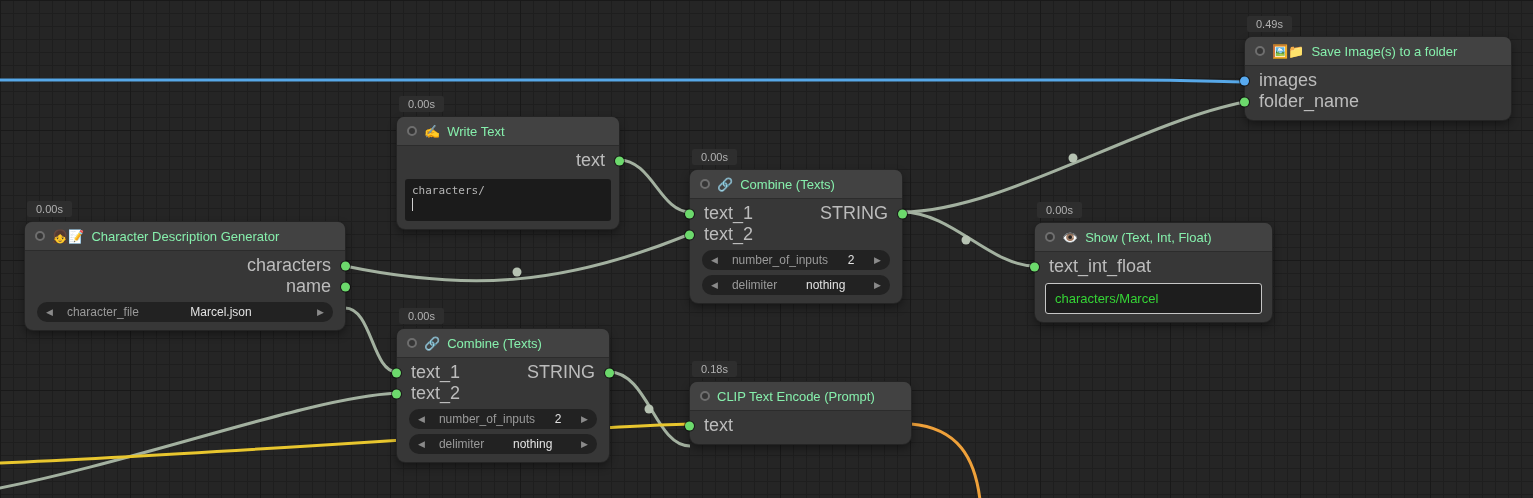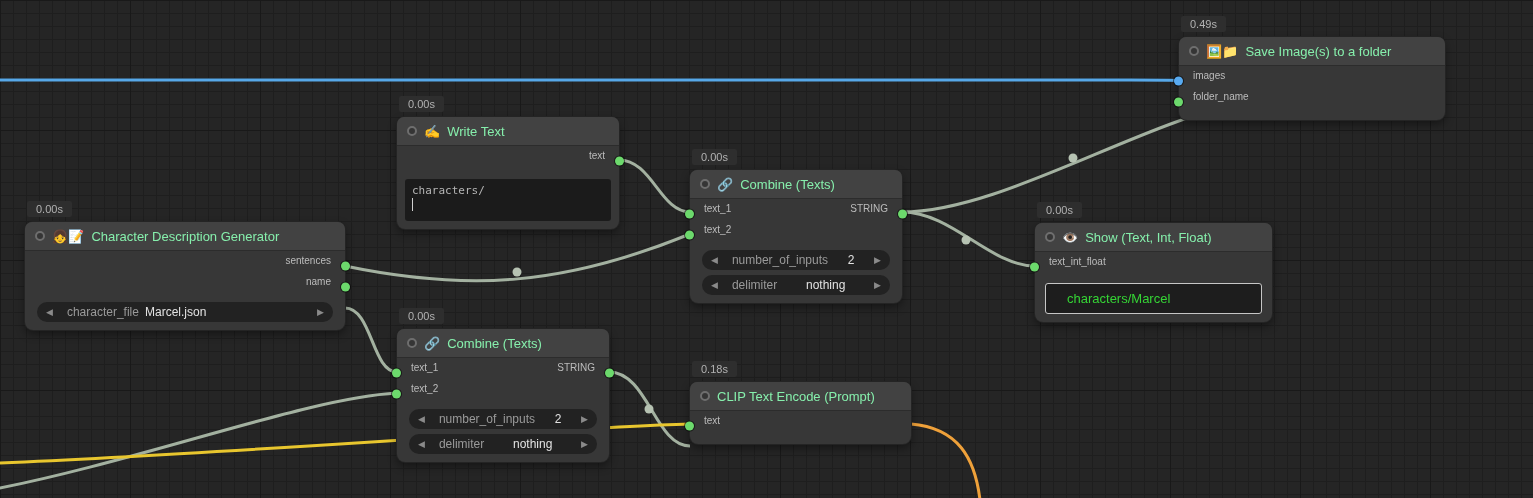--- a/index.html
+++ b/index.html
@@ -20,44 +20,44 @@
   .node-header{height:28px;display:flex;align-items:center;gap:7px;padding:0 10px;
     background:#424242;border-radius:7px 7px 0 0;border-bottom:1px solid #2c2c2c;}
   .collapse-dot{width:10px;height:10px;border-radius:50%;background:#353535;
     border:2px solid #6e6e6e;box-sizing:border-box;flex:none;}
   .node-icon{font-size:13px;line-height:1;flex:none;}
   .node-title{font-size:13px;color:#86efac;white-space:nowrap;}
   .timer{position:absolute;top:-21px;left:2px;background:#2e2e2e;color:#b2b2b2;
     font-size:11px;padding:2px 9px;border-radius:2px;}
   .node-body{padding-top:4px;padding-bottom:8px;}
 
-  .row{position:relative;height:21px;display:flex;align-items:flex-start;font-size:10px;
+  .row{position:relative;height:21px;display:flex;align-items:flex-end;font-size:18px;
     color:#bcbcbc;padding:0 14px;}
   .lbl-out{margin-left:auto;}
   .dot{position:absolute;top:50%;width:9px;height:9px;border-radius:50%;
     transform:translateY(-50%);box-shadow:0 0 0 1px rgba(0,0,0,.55);}
   .dot.in{left:-5px;}
   .dot.out{right:-5px;}
   .c-green{background:#6cd96c;} .c-gray{background:#707070;}
   .c-blue{background:#58aaf0;} .c-yellow{background:#f2c52c;} .c-orange{background:#f0a13a;}
 
   .widget{height:20px;margin:5px 12px 0;background:#222;border-radius:10px;display:flex;
     align-items:center;padding:0 9px;font-size:12px;color:#9a9a9a;gap:6px;}
   .widget .arrow{color:#8a8a8a;font-size:9px;flex:none;}
   .widget .w-label{white-space:nowrap;margin-left:8px;}
   .widget .w-value{flex:1;text-align:center;color:#e2e2e2;}
-  .widget .w-value.right{text-align:left;padding-right:14px;}
+  .widget .w-value.right{text-align:center;padding-right:14px;}
 
   .textarea{margin:8px 8px 0;background:#1b1b1b;border-radius:3px;height:34px;
     padding:4px 7px;font-family:"DejaVu Sans Mono",monospace;font-size:11px;
     color:#b5b5b5;line-height:15px;position:relative;}
   .caret{position:absolute;left:7px;top:19px;width:1px;height:13px;background:#d0d0d0;}
 
   .show-box{margin:6px 10px 0;border:1px solid #c6c6c6;background:#1d1d1d;border-radius:3px;
-    padding:7px 21px;font-size:13px;color:#35d435;white-space:nowrap;overflow:hidden;}
+    padding:7px 9px;font-size:13px;color:#35d435;white-space:nowrap;overflow:hidden;}
 </style>
 </head>
 <body>
 
 <div id="canvas">
 
   <svg id="wires" width="1533" height="498">
 
     <path d="M0,80 L1130,80 C1190,80 1222,82 1245,82" stroke="#57a8e8" stroke-width="3" fill="none"></path>
 
@@ -81,21 +81,21 @@
 
   <div class="node" style="left:25px;top:222px;width:320px;">
     <div class="timer">0.00s</div>
     <div class="node-header">
       <span class="collapse-dot"></span>
       <span class="node-icon">👧📝</span>
       <span class="node-title">Character Description Generator</span>
     </div>
     <div class="node-body">
       <div class="row">
-        <span class="lbl-out">sentences</span>
+        <span class="lbl-out">characters</span>
         <span class="dot out c-green"></span>
       </div>
       <div class="row">
         <span class="lbl-out">name</span>
         <span class="dot out c-green"></span>
       </div>
       <div class="widget">
         <span class="arrow">◀</span>
         <span class="w-label">character_file</span>
         <span class="w-value right">Marcel.json</span>
@@ -198,21 +198,21 @@
     </div>
     <div class="node-body">
       <div class="row">
         <span>text_int_float</span>
         <span class="dot in c-green"></span>
       </div>
       <div class="show-box">characters/Marcel</div>
     </div>
   </div>
 
-  <div class="node" style="left:1179px;top:37px;width:266px;">
+  <div class="node" style="left:1245px;top:37px;width:266px;">
     <div class="timer">0.49s</div>
     <div class="node-header">
       <span class="collapse-dot"></span>
       <span class="node-icon">🖼️📁</span>
       <span class="node-title">Save Image(s) to a folder</span>
     </div>
     <div class="node-body">
       <div class="row">
         <span>images</span>
         <span class="dot in c-blue"></span>

